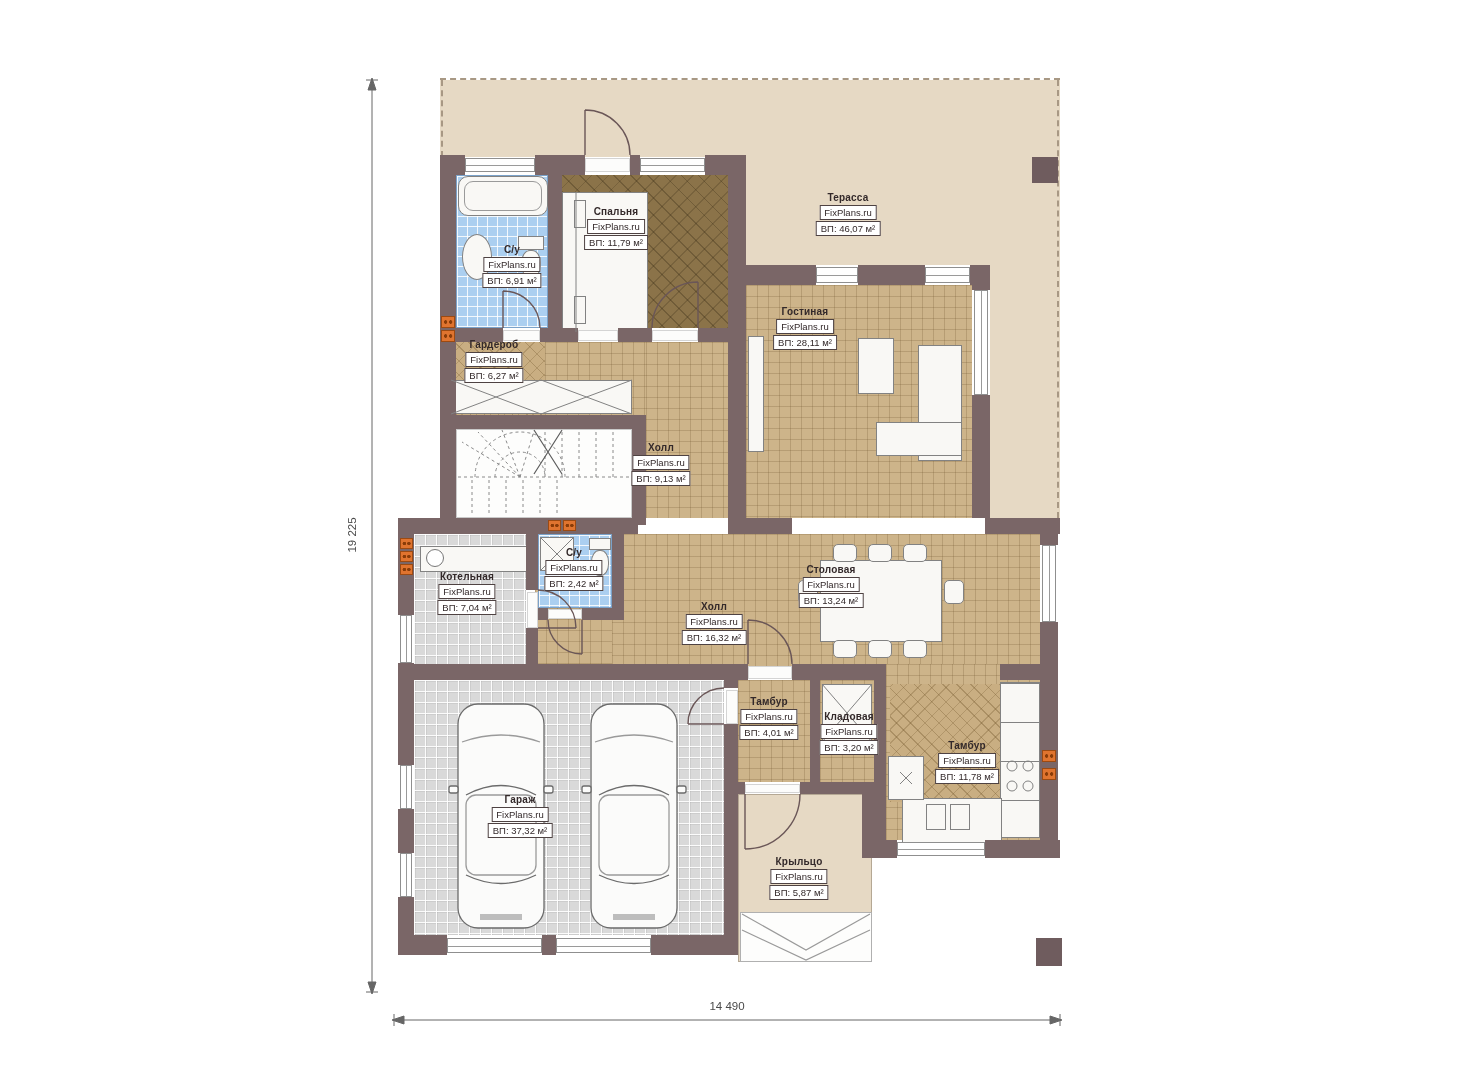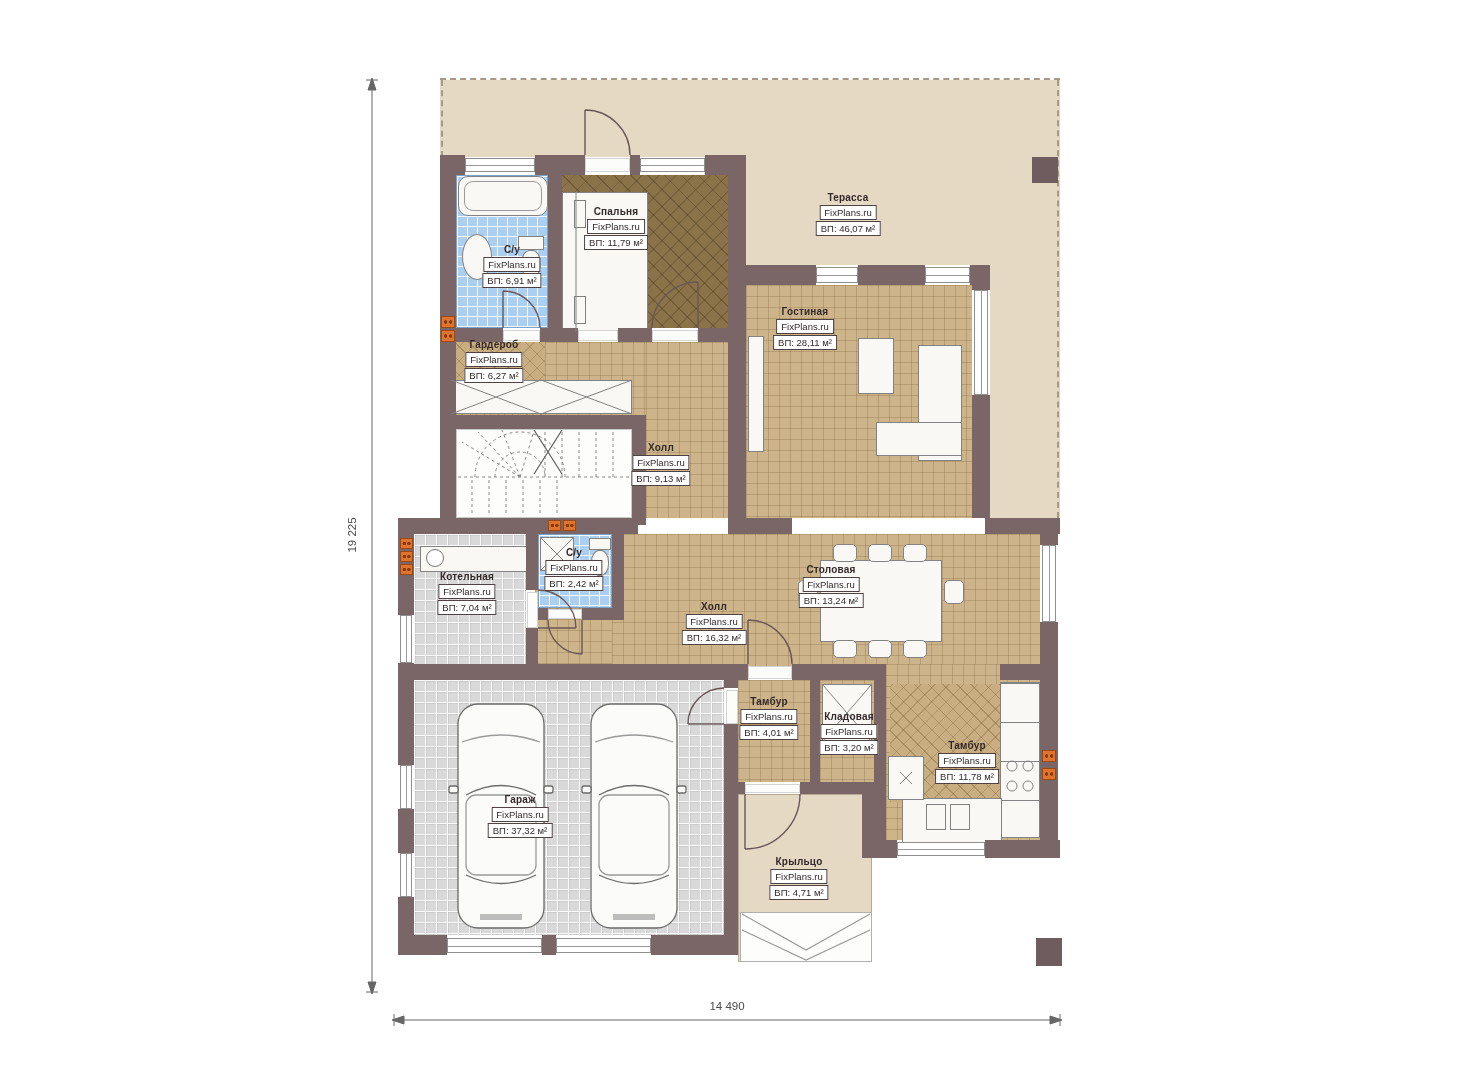--- a/index.html
+++ b/index.html
@@ -353,18 +353,18 @@
     <div class="rbox">ВП: 11,78 м²</div>
   </div>
   <div class="rlabel" style="left:520px;top:794px">
     <div class="rname">Гараж</div>
     <div class="rbox">FixPlans.ru</div>
     <div class="rbox">ВП: 37,32 м²</div>
   </div>
   <div class="rlabel" style="left:799px;top:856px">
     <div class="rname">Крыльцо</div>
     <div class="rbox">FixPlans.ru</div>
-    <div class="rbox">ВП: 4,71 м²</div>
+    <div class="rbox">ВП: 5,87 м²</div>
   </div>
 
   <div class="dim" style="left:352px;top:535px;transform:translate(-50%,-50%) rotate(-90deg)">19 225</div>
   <div class="dim" style="left:727px;top:1000px;transform:translateX(-50%)">14 490</div>
 </div>
 
 </body></html>

